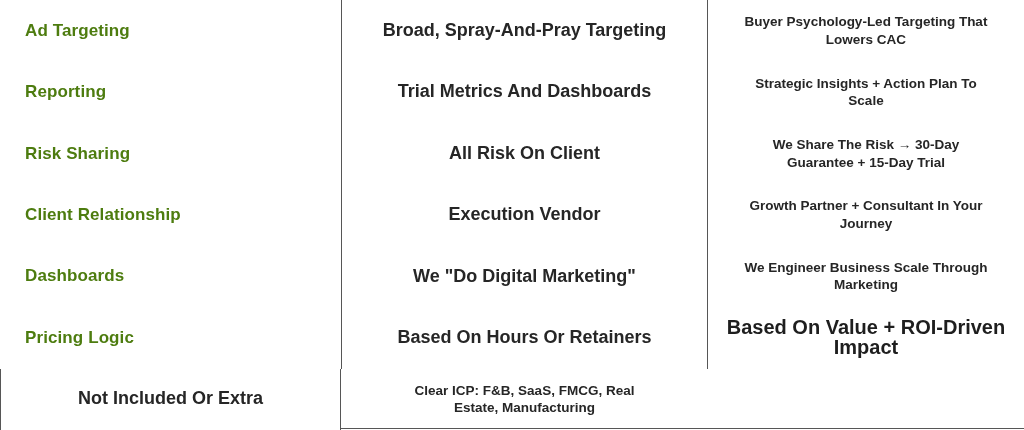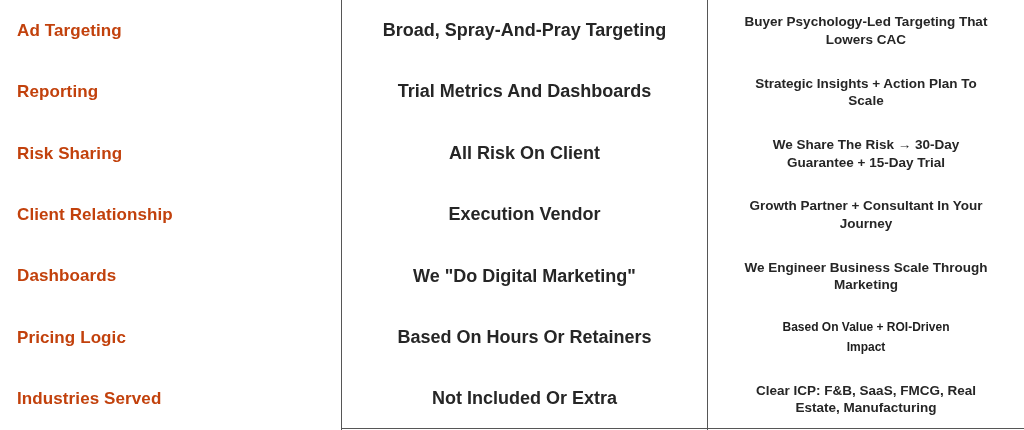--- a/index.html
+++ b/index.html
@@ -19,24 +19,24 @@
     width: 1024px;
     height: 430px;
     background: #ffffff;
   }
   .cell {
     display: flex;
     align-items: center;
     box-sizing: border-box;
   }
   .cell-label {
-    padding-left: 17px;
+    padding-left: 25px;
     font-size: 17px;
     font-weight: 700;
-    color: #c2410c;
+    color: #4d7c0f;
     letter-spacing: 0.1px;
   }
   .cell-mid {
     flex-direction: column;
     justify-content: center;
     text-align: center;
     font-size: 18px;
     font-weight: 600;
     color: #262626;
     line-height: 17.5px;
@@ -49,21 +49,21 @@
     justify-content: center;
     text-align: left;
     font-size: 13.5px;
     font-weight: 600;
     color: #262626;
     line-height: 17.5px;
     padding: 0 12px;
   }
   .cell-ours .line { display: block; }
   .cell-ours.big {
-    font-size: 12px;
+    font-size: 20px;
     line-height: 19.5px;
     color: #1e1e1e;
   }
   .bottom-rule {
     position: absolute;
     left: 341px;
     right: 0;
     top: 427.5px;
     height: 1.5px;
     background: #565656;
@@ -121,21 +121,20 @@
 
   <div class="cell cell-label">Pricing Logic</div>
   <div class="cell cell-mid">
       <span>Based On Hours Or Retainers</span>
     </div>
   <div class="cell cell-ours big">
     <span class="line">Based On Value + ROI-Driven</span>
     <span class="line">Impact</span>
   </div>
 
-  <div class="cell cell-label">Industries Served</div>
   <div class="cell cell-mid">
       <span>Not Included Or Extra</span>
     </div>
   <div class="cell cell-ours">
     <span class="line">Clear ICP: F&amp;B, SaaS, FMCG, Real</span>
     <span class="line">Estate, Manufacturing</span>
   </div>
 
   <div class="bottom-rule"></div>
 </div>

